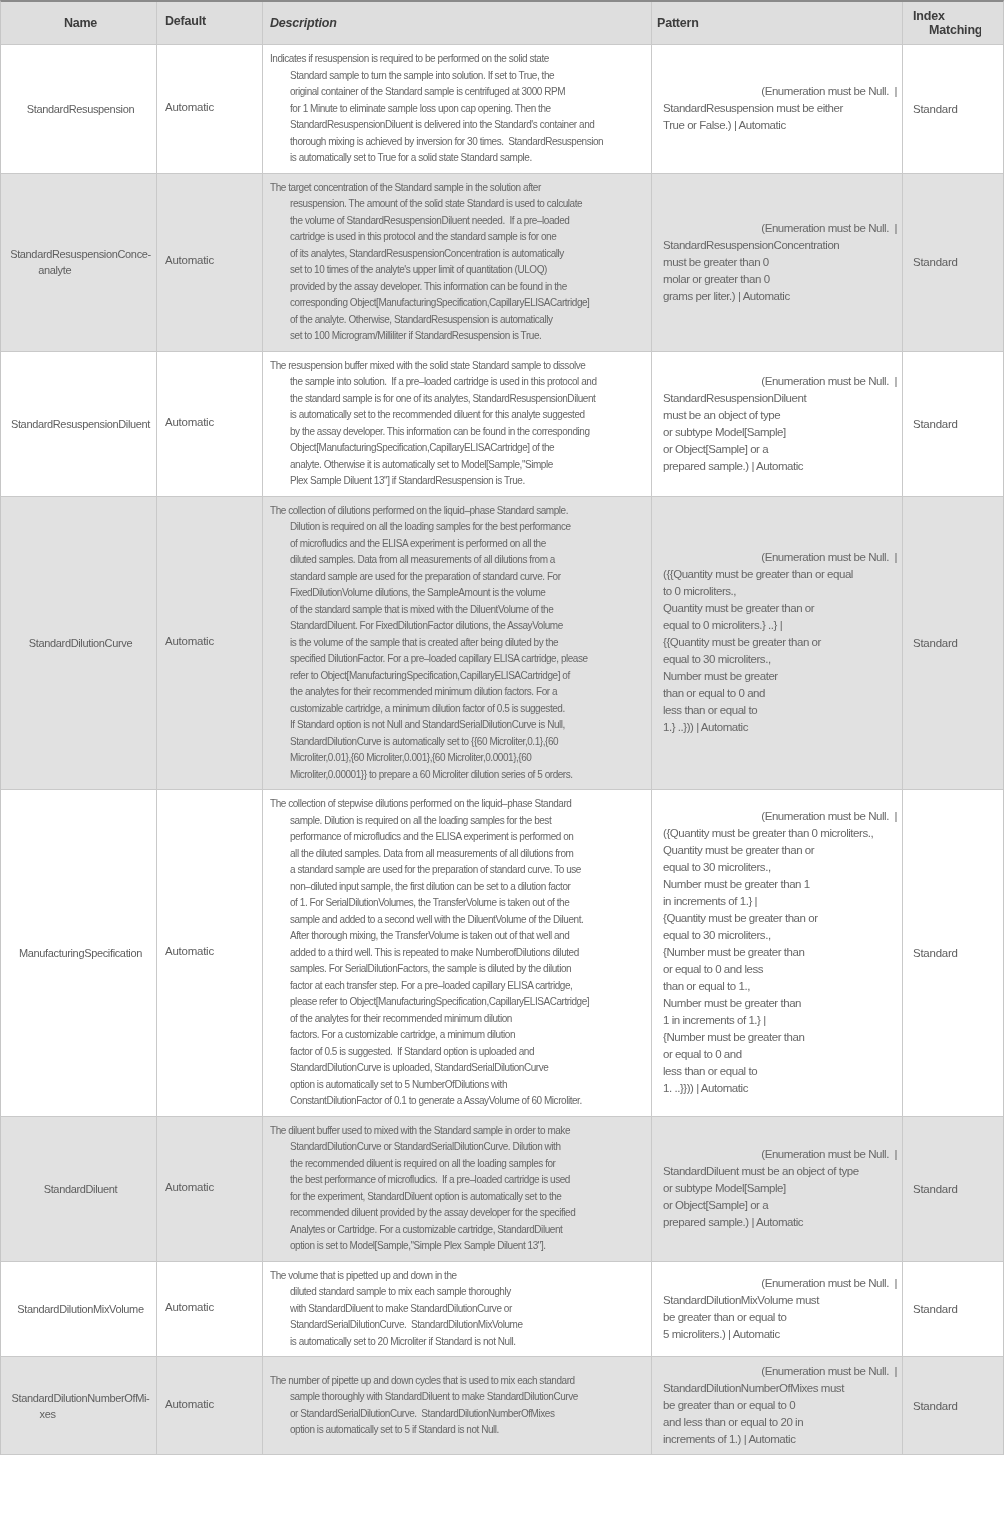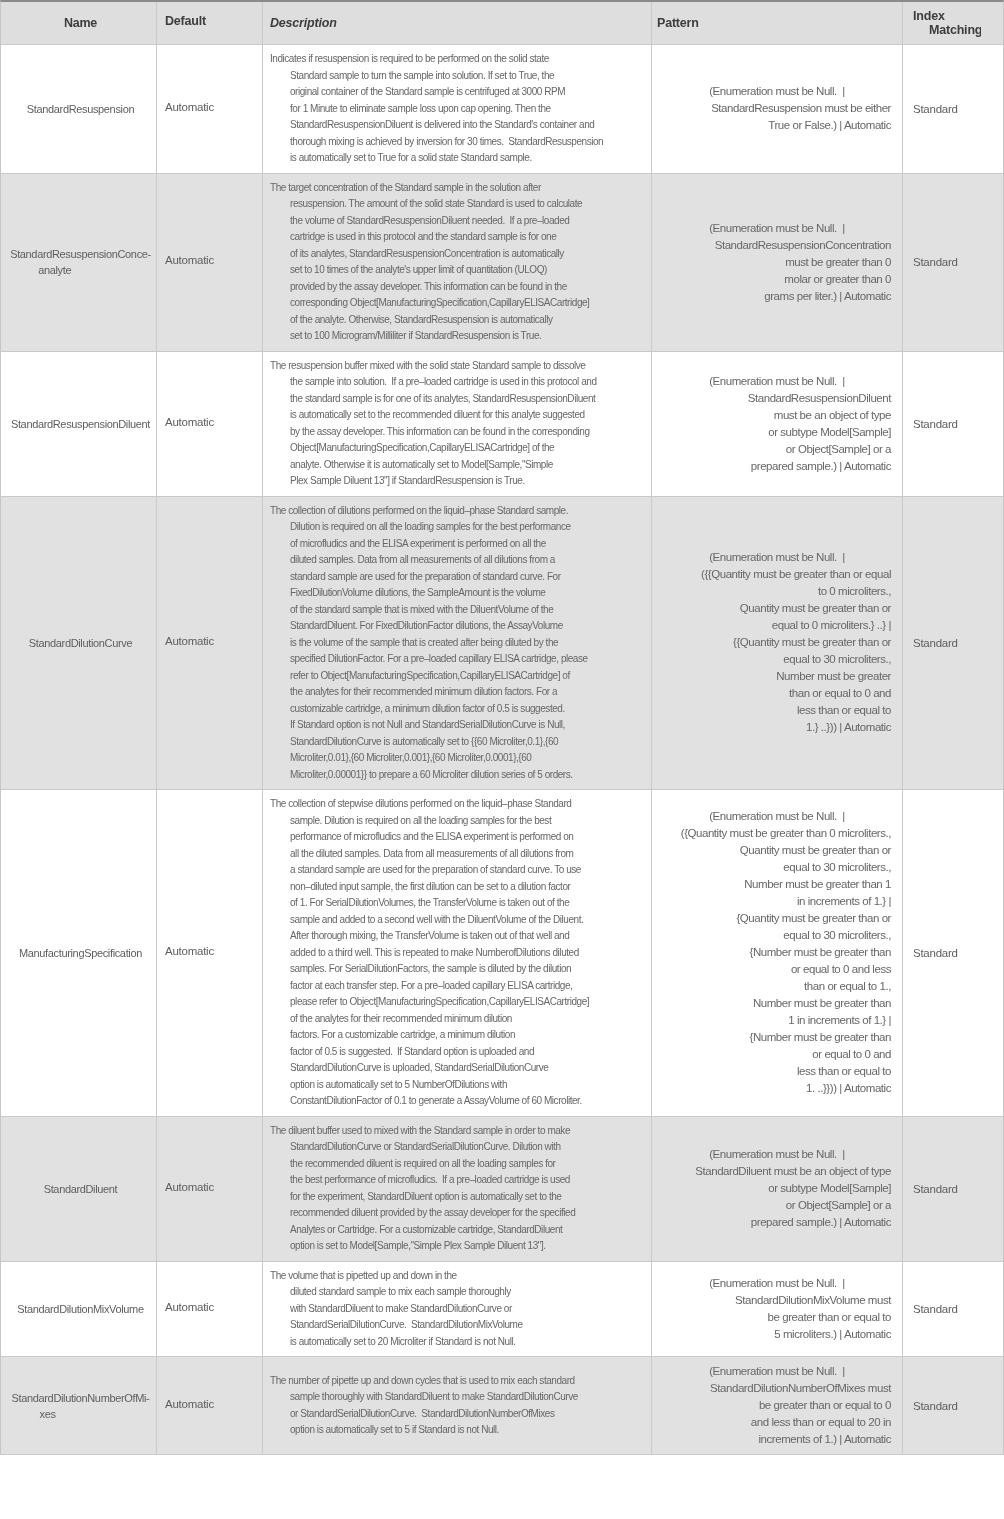--- a/index.html
+++ b/index.html
@@ -30,22 +30,22 @@
   .cell + .cell{border-left:1px solid #c9c9c9;}
   .c-name   {width:155px;padding:4px 4px 4px 8px;justify-content:center;}
   .c-default{width:106px;padding:0 4px 4px 8px;}
   .c-desc   {width:389px;padding:6px 6px 6px 7px;}
   .c-pattern{width:251px;padding:6px 5px;flex-direction:column;justify-content:center;align-items:stretch;}
   .c-index  {width:79px;padding:4px 4px 4px 10px;}
   .header .cell{color:#3d3d3d;font-weight:bold;font-size:12.5px;letter-spacing:-0.2px;}
   .hang-name{white-space:pre-wrap;padding-left:28px;text-indent:-28px;font-size:11px;letter-spacing:-0.35px;line-height:16px;}
   .default-text,.index-text{font-size:11.5px;letter-spacing:-0.25px;}
   .hang-desc{white-space:pre-wrap;padding-left:20px;text-indent:-20px;font-size:10px;letter-spacing:-0.45px;line-height:16.5px;color:#676767;}
-  .pat-head{white-space:pre-wrap;text-align:center;font-size:11.5px;letter-spacing:-0.45px;line-height:17px;color:#676767;}
-  .pat-rest{white-space:pre-wrap;text-align:right;font-size:11.5px;letter-spacing:-0.45px;line-height:17px;color:#676767;padding:0 6px;}
+  .pat-head{white-space:pre-wrap;text-align:right;font-size:11.5px;letter-spacing:-0.45px;line-height:17px;color:#676767;}
+  .pat-rest{white-space:pre-wrap;text-align:left;font-size:11.5px;letter-spacing:-0.45px;line-height:17px;color:#676767;padding:0 6px;}
   .hang-index-header{white-space:pre-wrap;padding-left:16px;text-indent:-16px;}
   
   .row.header{min-height:42px;}
   .r0{min-height:125px;}
   .r1{min-height:170px;}
   .r2{min-height:138px;}
   .r3{min-height:284px;}
   .r4{min-height:315px;}
   .r5{min-height:142px;}
   .r6{min-height:85px;}

